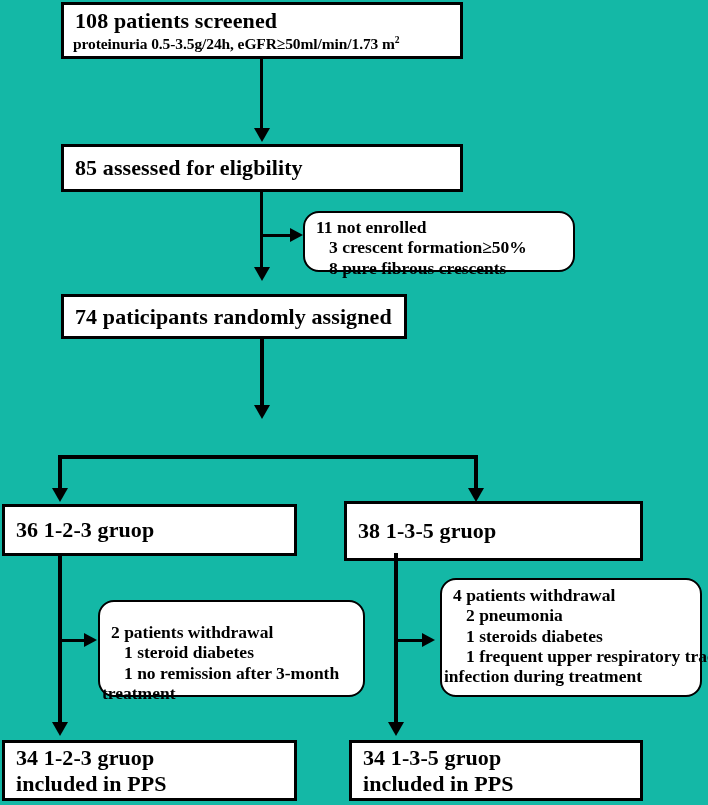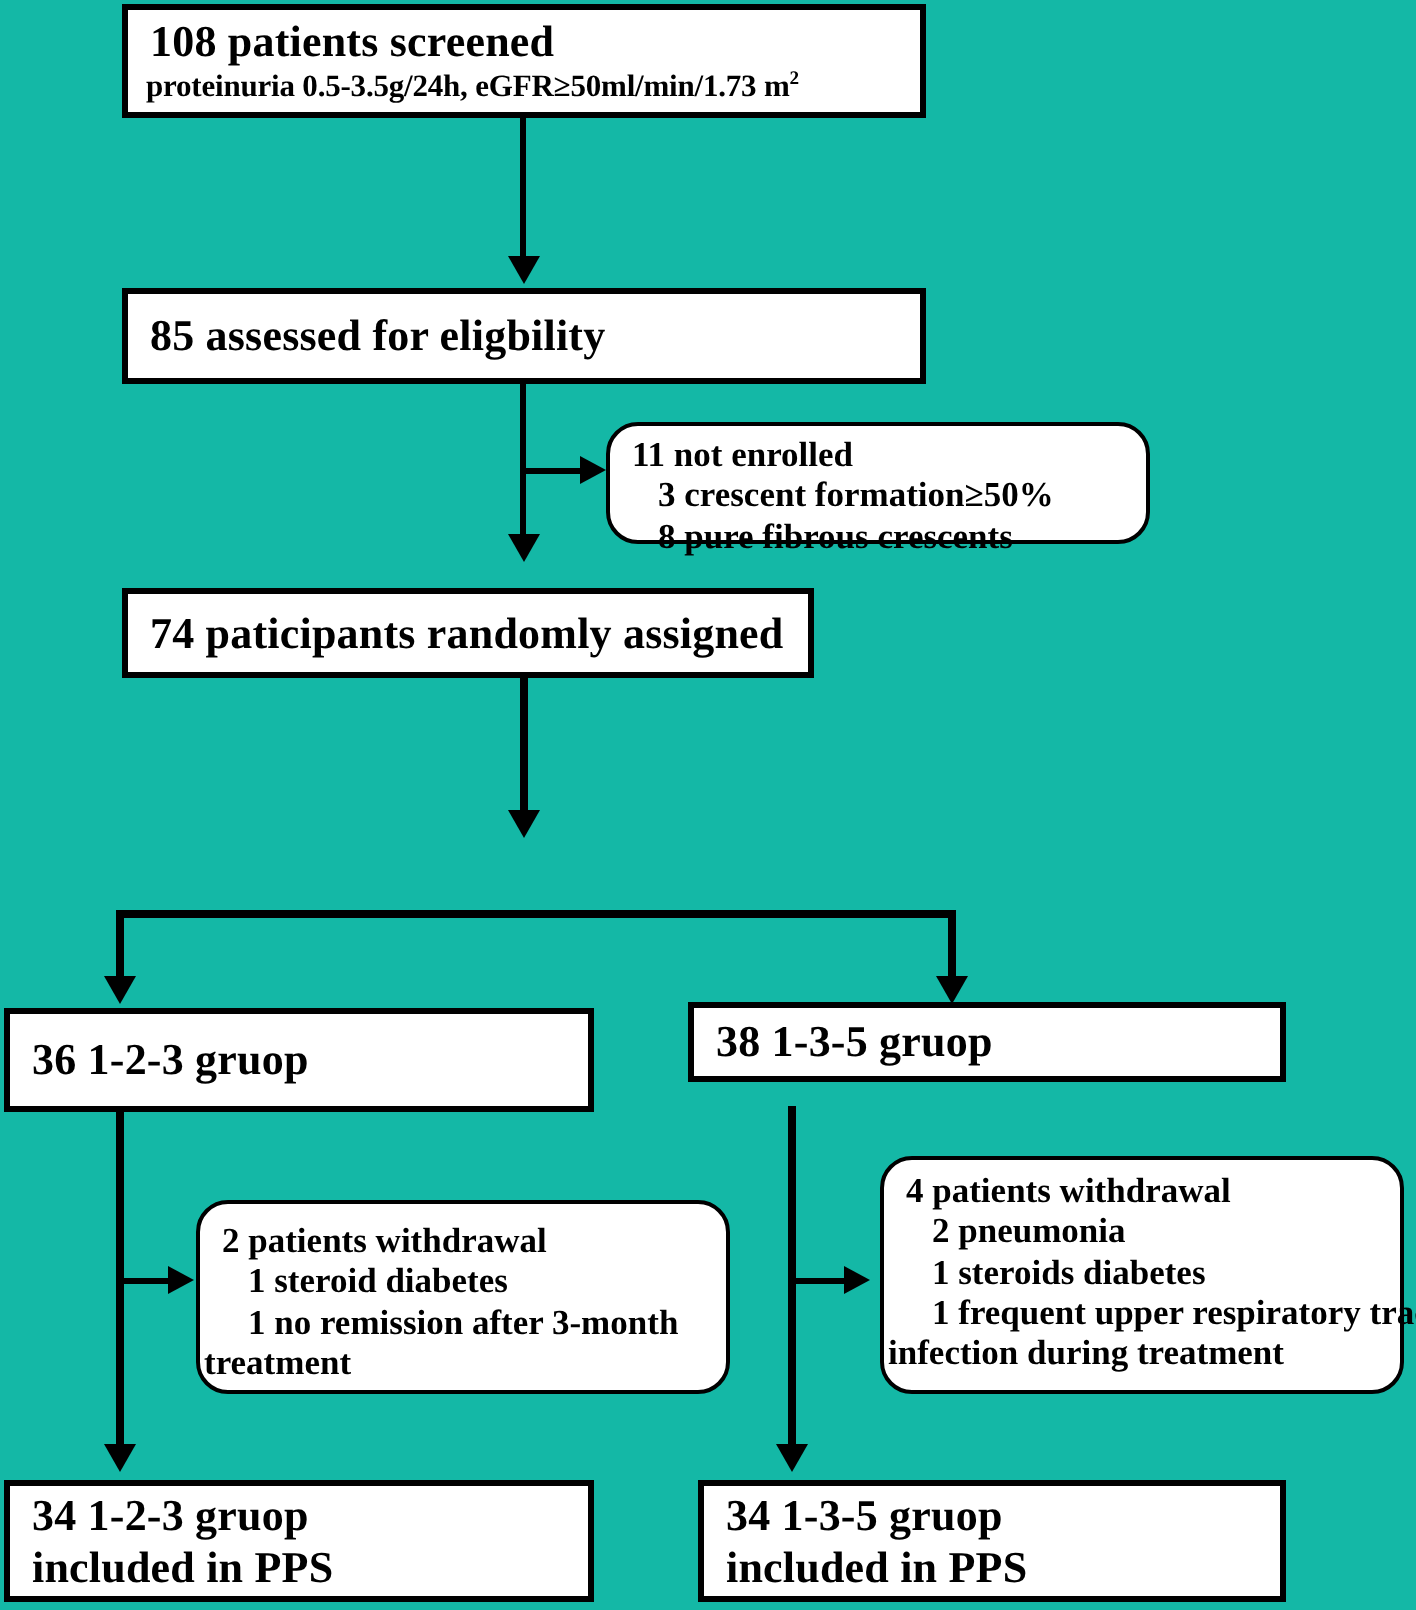--- a/index.html
+++ b/index.html
@@ -134,30 +134,30 @@
   <div class="hline" style="left:58px; top:455px; width:420px; height:4px;"></div>
   <div class="vline" style="left:58px; top:455px; width:4px; height:38px;"></div>
   <div class="arrow-down" style="left:52px; top:488px;"></div>
   <div class="vline" style="left:474px; top:455px; width:4px; height:38px;"></div>
   <div class="arrow-down" style="left:468px; top:488px;"></div>
 
   <div class="box" style="left:2px; top:504px; width:295px; height:52px;">
     <span class="line big pad-l">36 1-2-3 gruop</span>
   </div>
 
-  <div class="box" style="left:344px; top:501px; width:299px; height:40px;">
+  <div class="box" style="left:344px; top:501px; width:299px; height:60px;">
     <span class="line big pad-l">38 1-3-5 gruop</span>
   </div>
 
   <div class="vline" style="left:58px; top:553px; width:4px; height:170px;"></div>
   <div class="arrow-down" style="left:52px; top:722px;"></div>
   <div class="hline" style="left:60px; top:639px; width:30px;"></div>
   <div class="arrow-right" style="left:84px; top:633px;"></div>
 
-  <div class="box rounded" style="left:98px; top:600px; width:267px; height:97px; justify-content:center; padding-top:4px;">
+  <div class="box rounded" style="left:98px; top:600px; width:267px; height:97px; justify-content:flex-start; padding-top:20px;">
     <span class="line med pad-l">2 patients withdrawal</span>
     <span class="line med indent">1 steroid diabetes</span>
     <span class="line med indent">1 no remission after 3-month</span>
     <span class="line med" style="padding-left:2px;">treatment</span>
   </div>
 
   <div class="vline" style="left:394px; top:553px; width:4px; height:170px;"></div>
   <div class="arrow-down" style="left:388px; top:722px;"></div>
   <div class="hline" style="left:396px; top:639px; width:32px;"></div>
   <div class="arrow-right" style="left:422px; top:633px;"></div>

